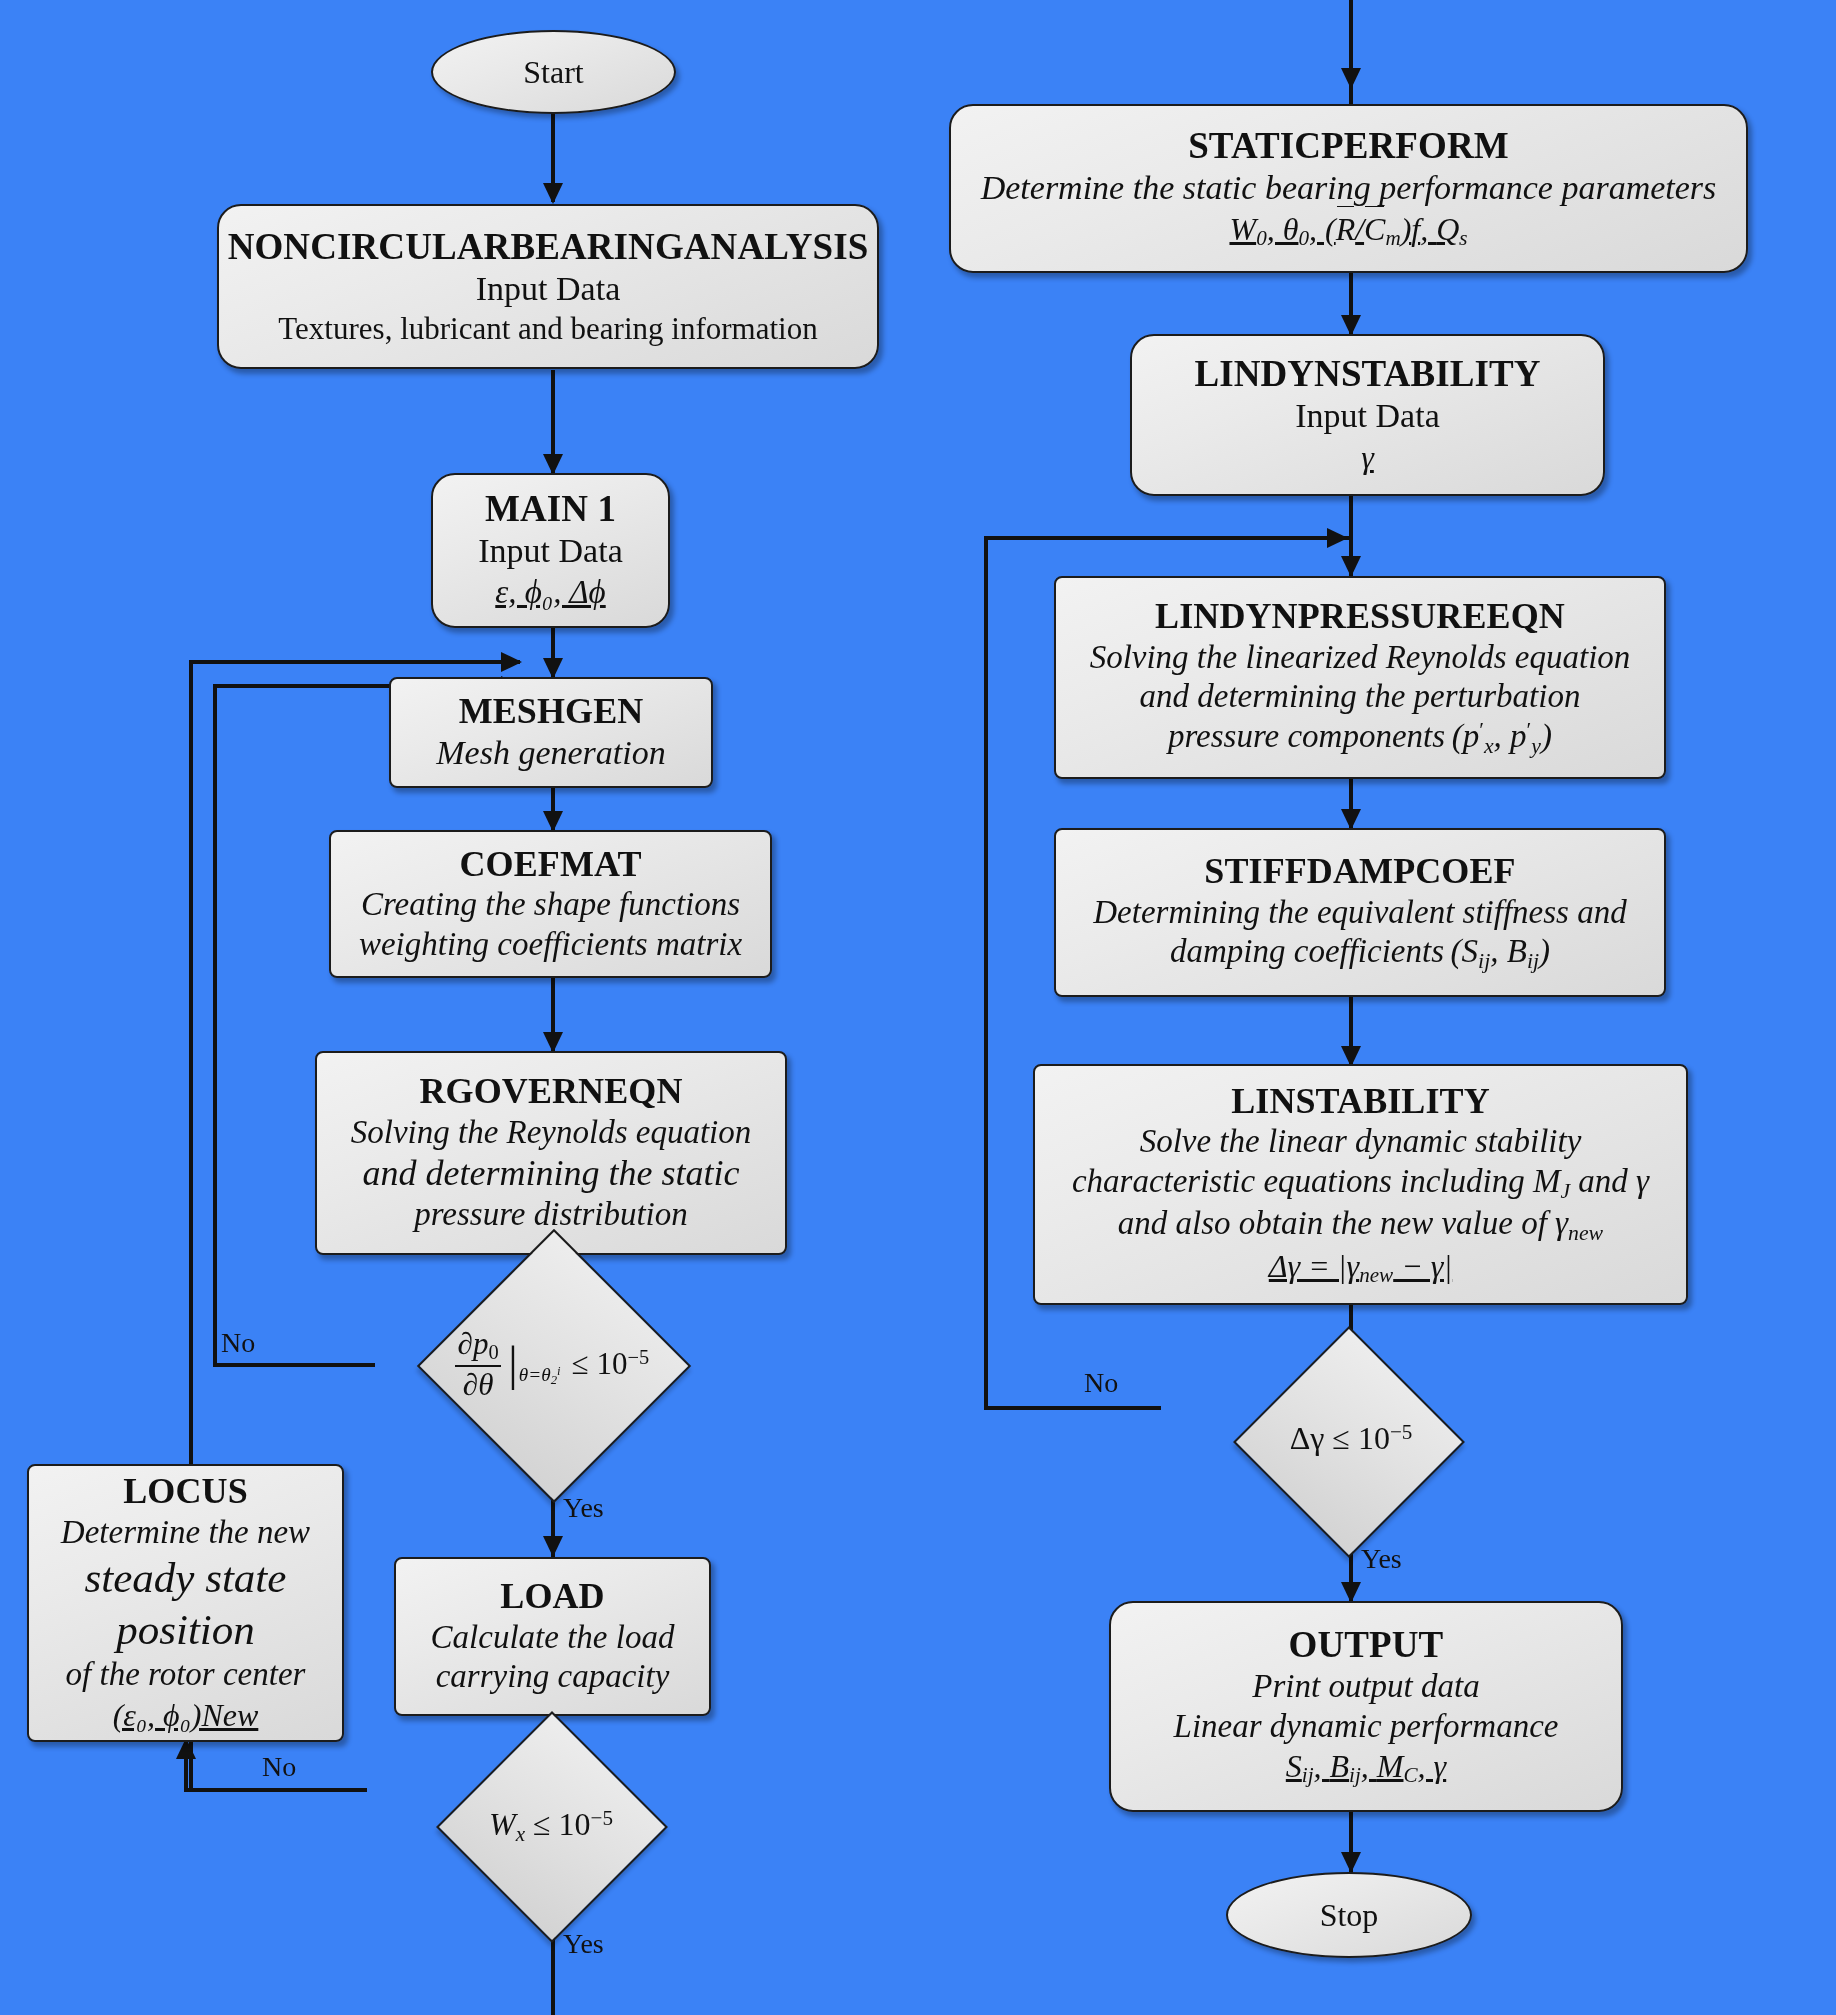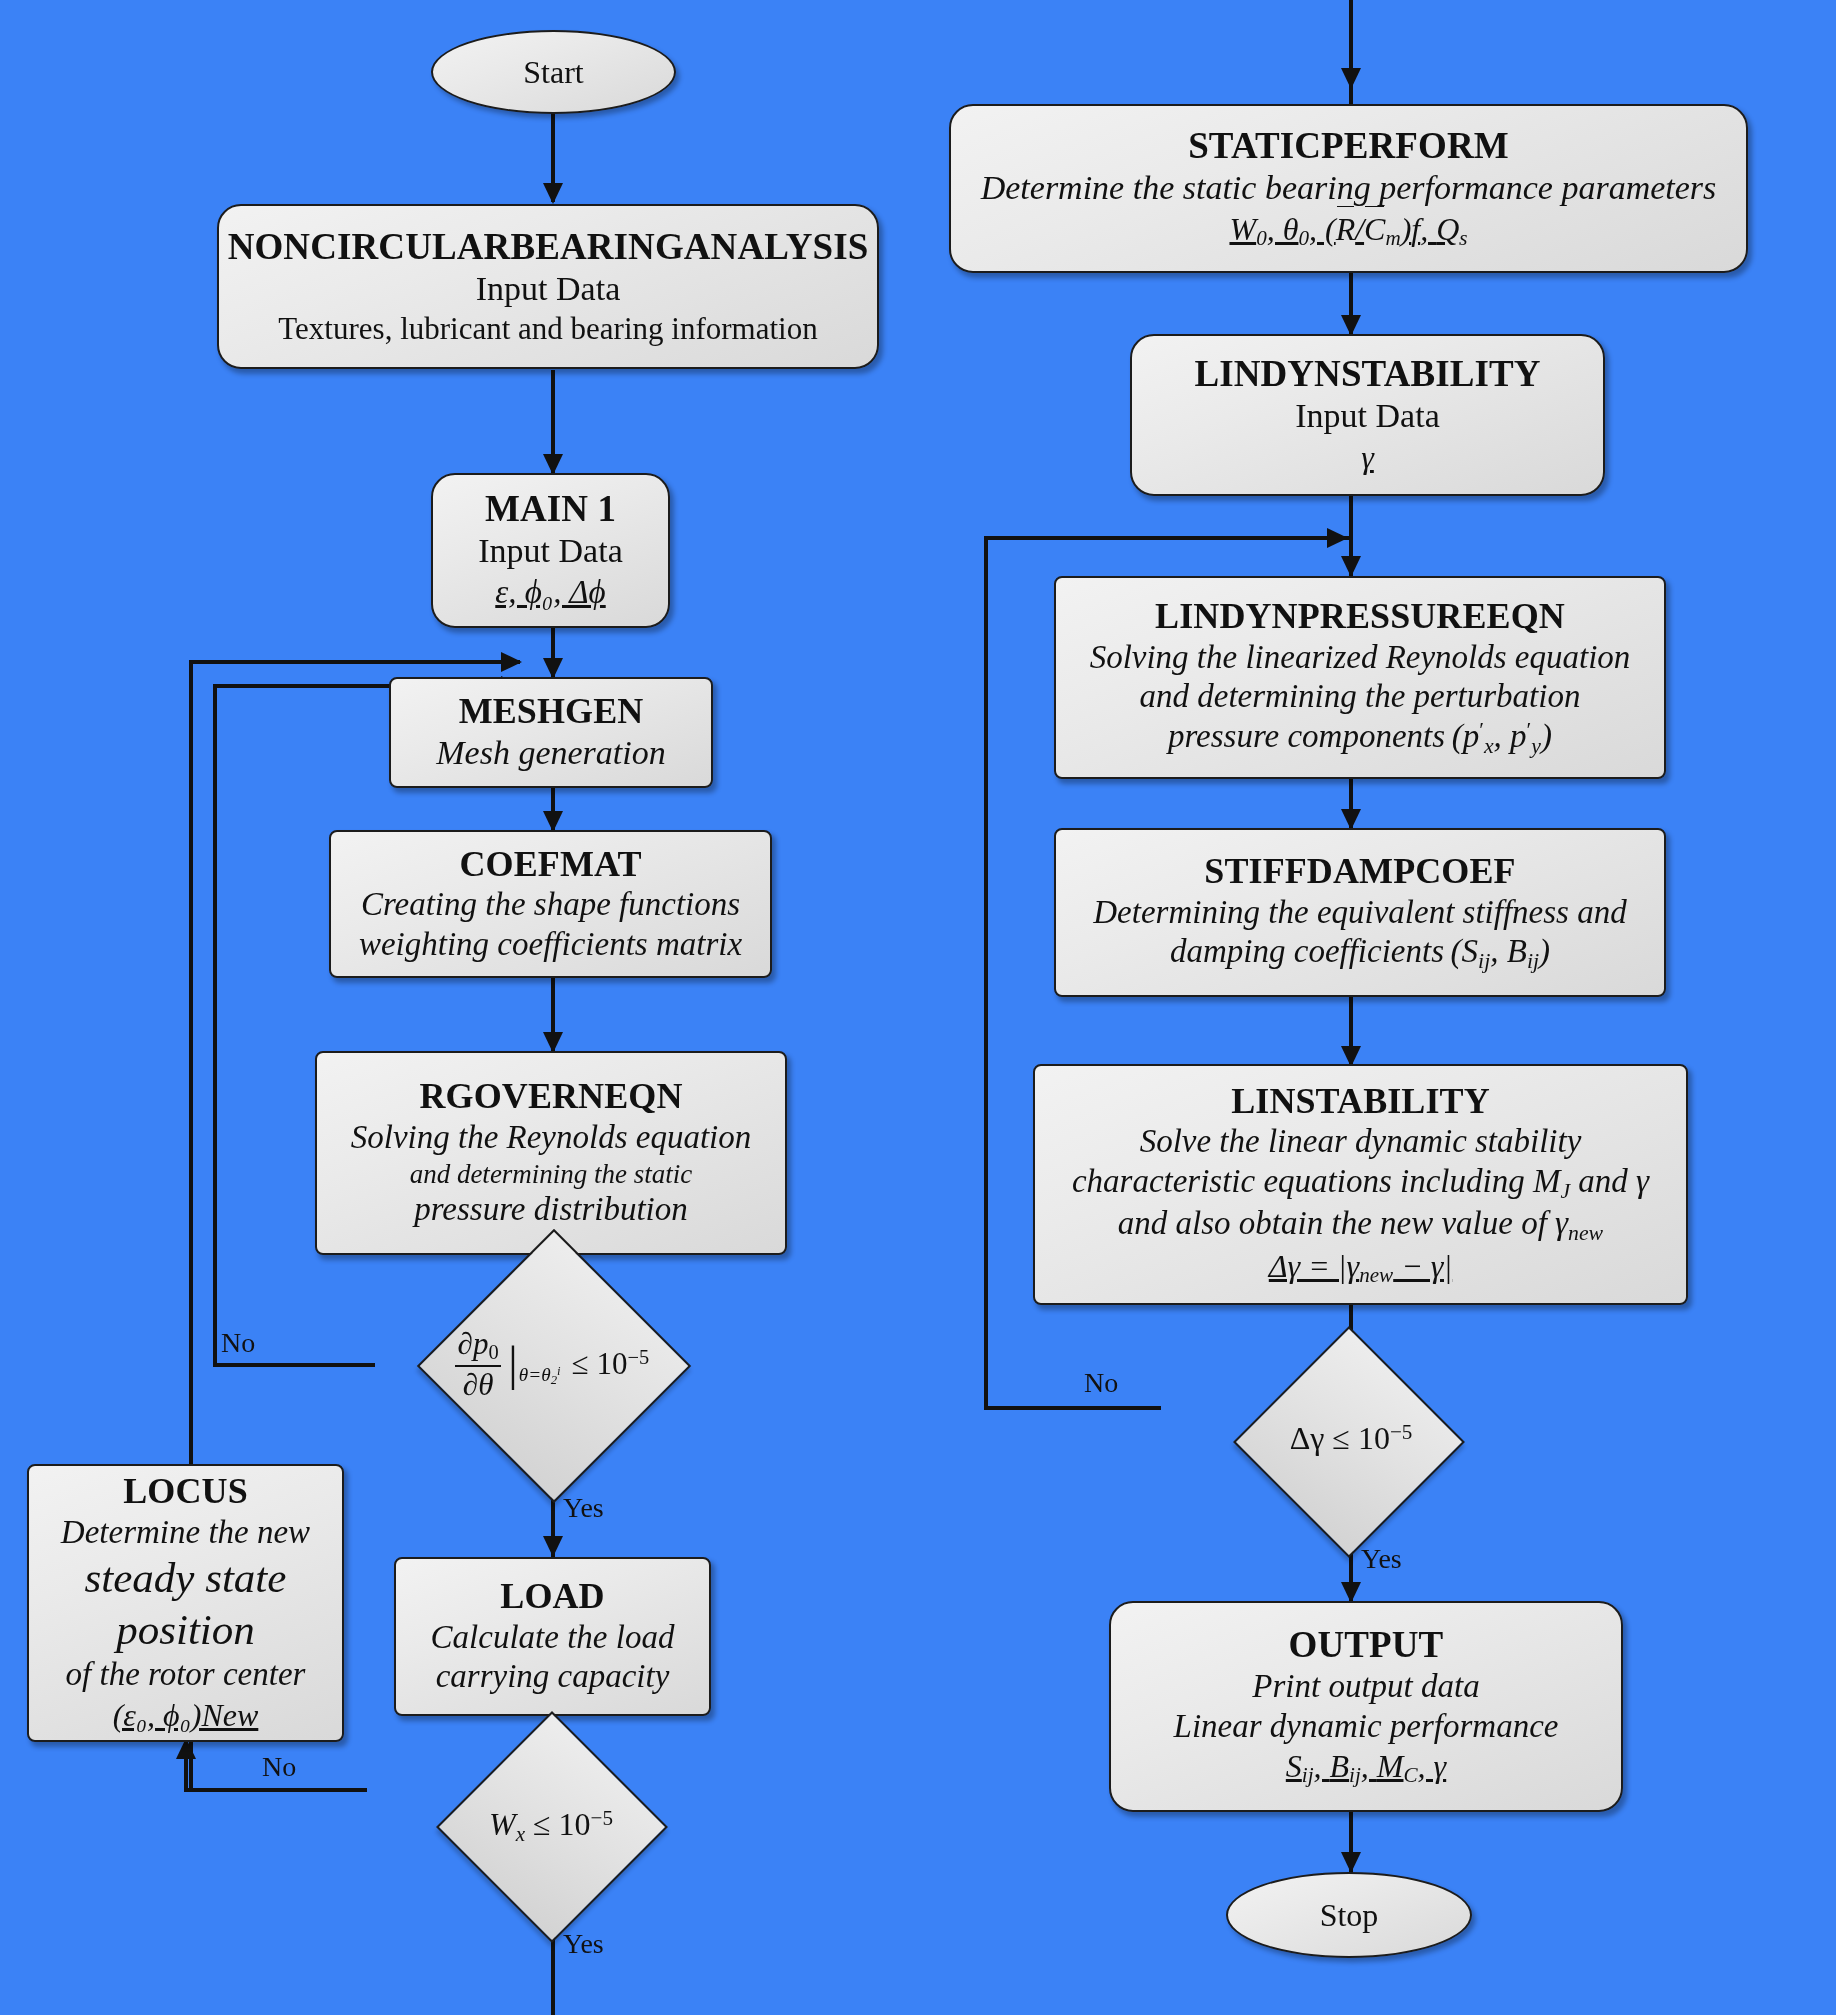--- a/index.html
+++ b/index.html
@@ -183,21 +183,21 @@
     <span class="sub ital" style="font-size:33px;">Creating the shape functions</span>
     <span class="sub ital" style="font-size:33px;">weighting coefficients matrix</span>
   </div>
 
   <div class="ln v" style="left:551px; top:978px; height:76px;"></div>
   <div class="arrow-d" style="left:543px; top:1032px;"></div>
 
   <div class="node rect" style="left:315px; top:1051px; width:472px; height:204px;">
     <span class="title" style="font-size:36px;">RGOVERNEQN</span>
     <span class="sub ital" style="font-size:33px;">Solving the Reynolds equation</span>
-    <span class="sub ital" style="font-size:27px;">and determining the static</span>
+    <span class="sub ital" style="font-size:36px;">and determining the static</span>
     <span class="sub ital" style="font-size:33px;">pressure distribution</span>
   </div>
 
   <div class="ln v" style="left:551px; top:1256px; height:73px;"></div>
   <div class="arrow-d" style="left:543px; top:1306px;"></div>
 
   <div class="diamond" style="left:369px; top:1227px; width:366px; height:274px;">
     <div class="dshape" style="left:88px; top:42px; width:190px; height:190px;"></div>
     <div class="dlabel" style="font-size:31px;">
       <span style="display:inline-flex; align-items:center; gap:4.2px;">

